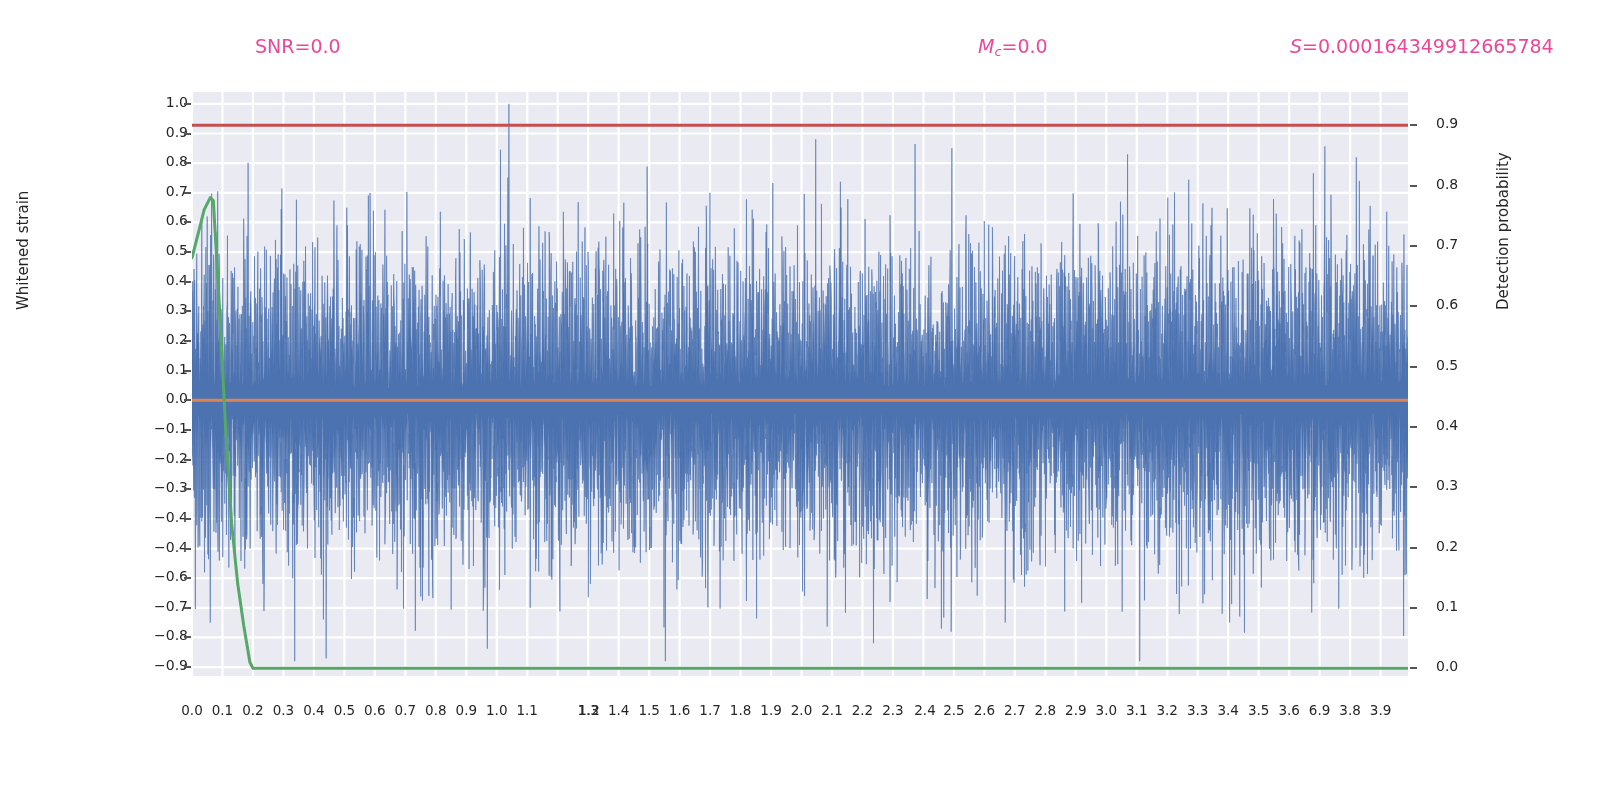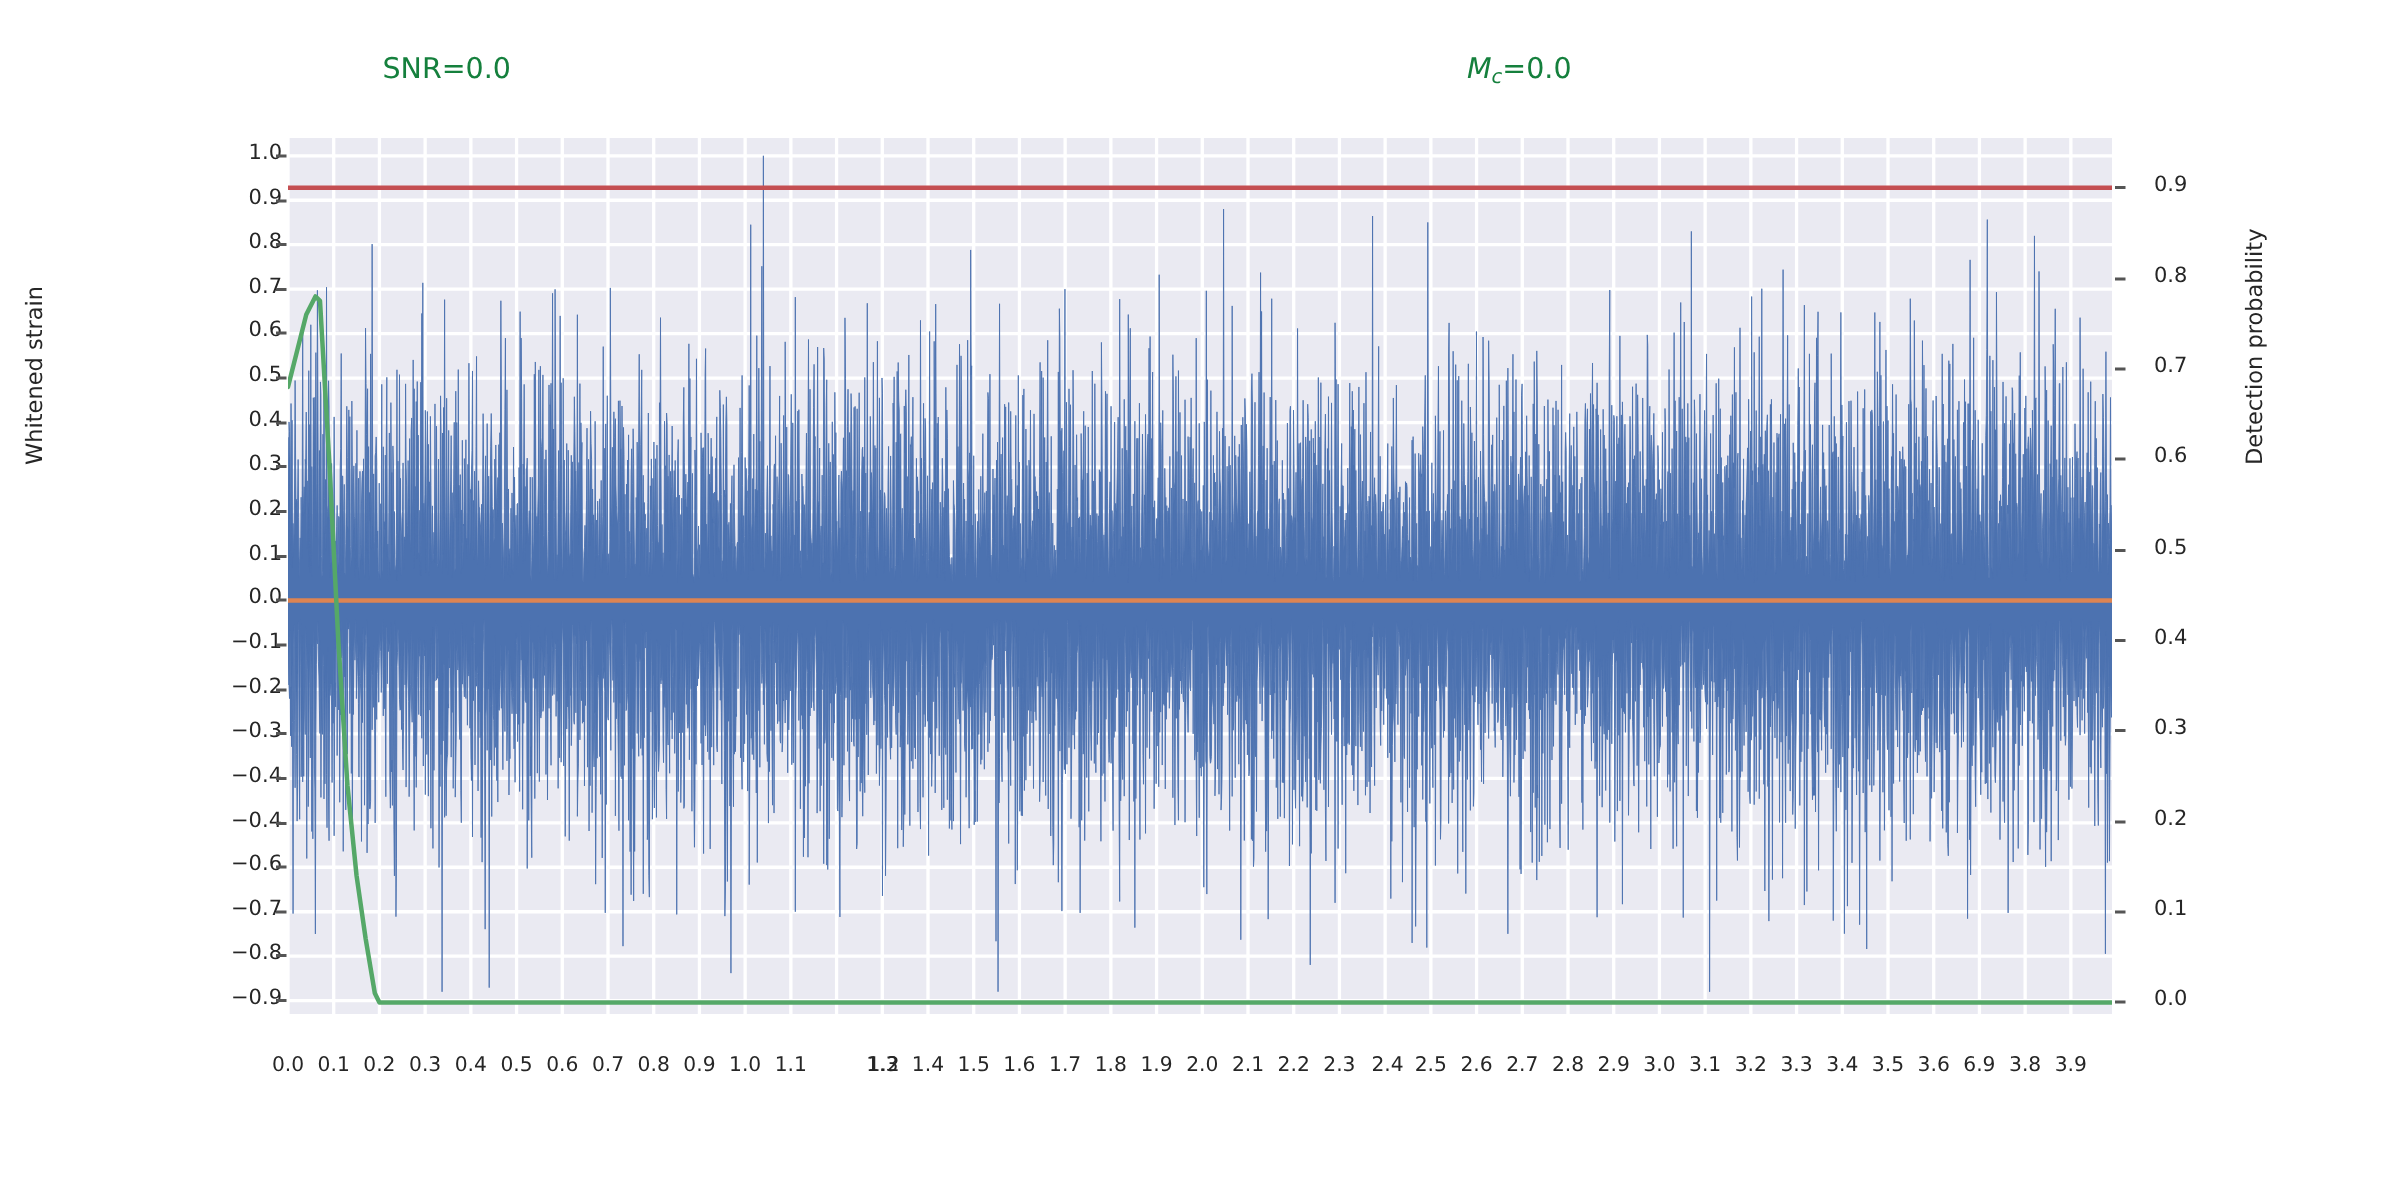--- a/index.html
+++ b/index.html
@@ -1,19 +1,19 @@
 <!DOCTYPE html>
 <html><head>
 <meta charset="utf-8">
 <style>
   html,body{margin:0;padding:0;background:#ffffff;}
   body{width:1600px;height:800px;font-family:"DejaVu Sans",sans-serif;color:#262626;overflow:hidden;}
   #root{position:relative;width:1600px;height:800px;}
 
-  .hdr{position:absolute;font-size:19px;color:#15803d;white-space:nowrap;}
+  .hdr{position:absolute;font-size:19px;color:#ec4899;white-space:nowrap;}
   #hdr-snr{left:255px;top:35px;}
   #hdr-mc{left:978px;top:35px;}
   #hdr-s{left:1290px;top:35px;}
   .ital{font-style:italic;}
   .sub{font-size:13px;vertical-align:-0.25em;font-style:italic;}
 
   #chart-title{position:absolute;left:0;top:70px;width:1410px;text-align:center;font-size:15px;color:#262626;}
 
   
   #plot{position:absolute;left:192px;top:92px;width:1216px;height:584px;background:#eaeaf2;overflow:hidden;}
@@ -43,20 +43,23 @@
 <div id="root">
 
   <div class="hdr" id="hdr-snr">
     <span>SNR=</span><span>0.0</span>
   </div>
 
   <div class="hdr" id="hdr-mc">
     <span class="ital">M</span><span class="sub">c</span><span>=</span><span>0.0</span>
   </div>
 
+  <div class="hdr" id="hdr-s">
+    <span class="ital">S</span><span>=</span><span>0.000164349912665784</span>
+  </div>
 
 
   <div class="ylabel-left">Whitened strain</div>
   <div class="ylabel-right">Detection probability</div>
 
   <div id="plot">
     <svg id="grid-layer" preserveAspectRatio="none" viewBox="0 0 1216 584">
         <line x1="0" y1="0" x2="0" y2="584" stroke="#ffffff" stroke-width="2.2"></line>
         <line x1="30.476190476190474" y1="0" x2="30.476190476190474" y2="584" stroke="#ffffff" stroke-width="2.2"></line>
         <line x1="60.95238095238095" y1="0" x2="60.95238095238095" y2="584" stroke="#ffffff" stroke-width="2.2"></line>

